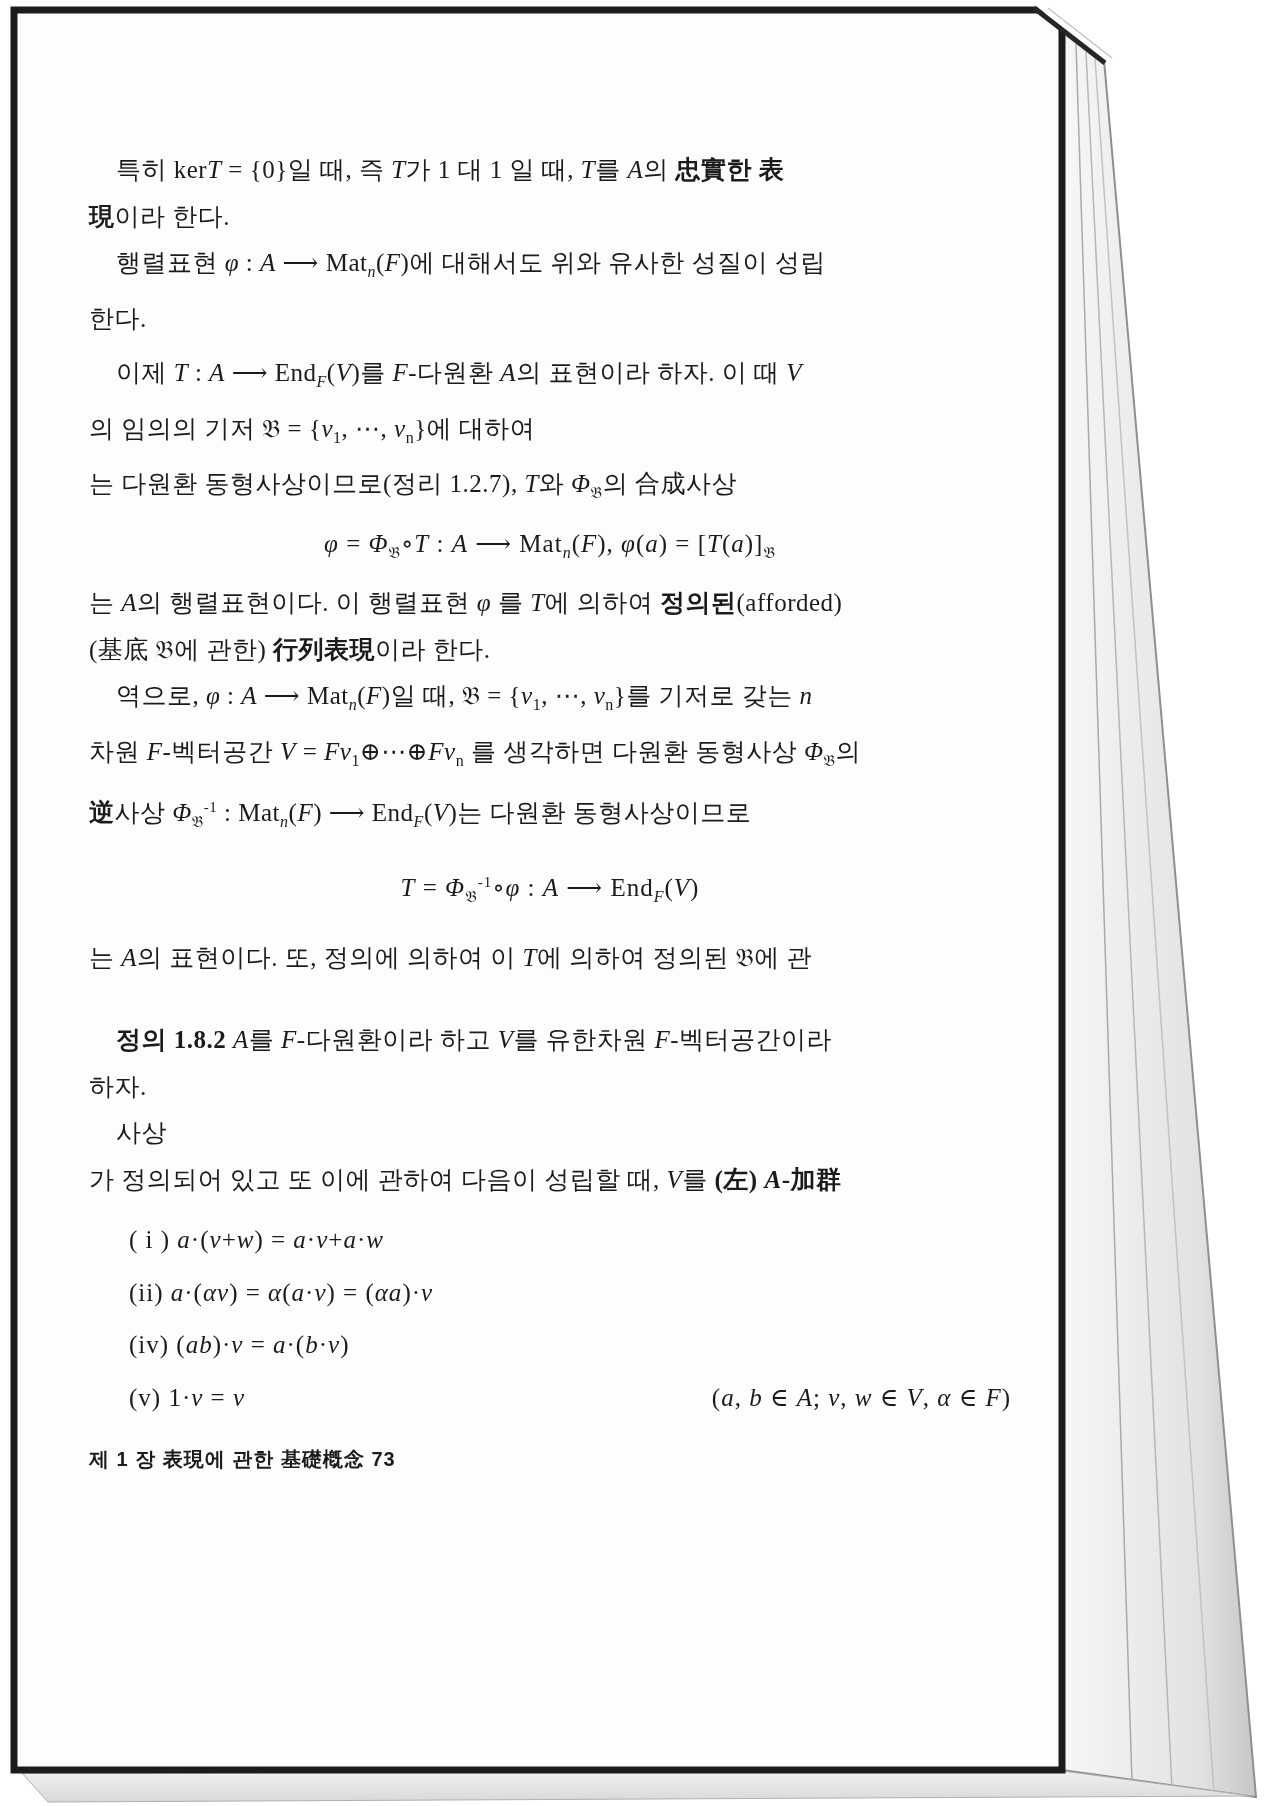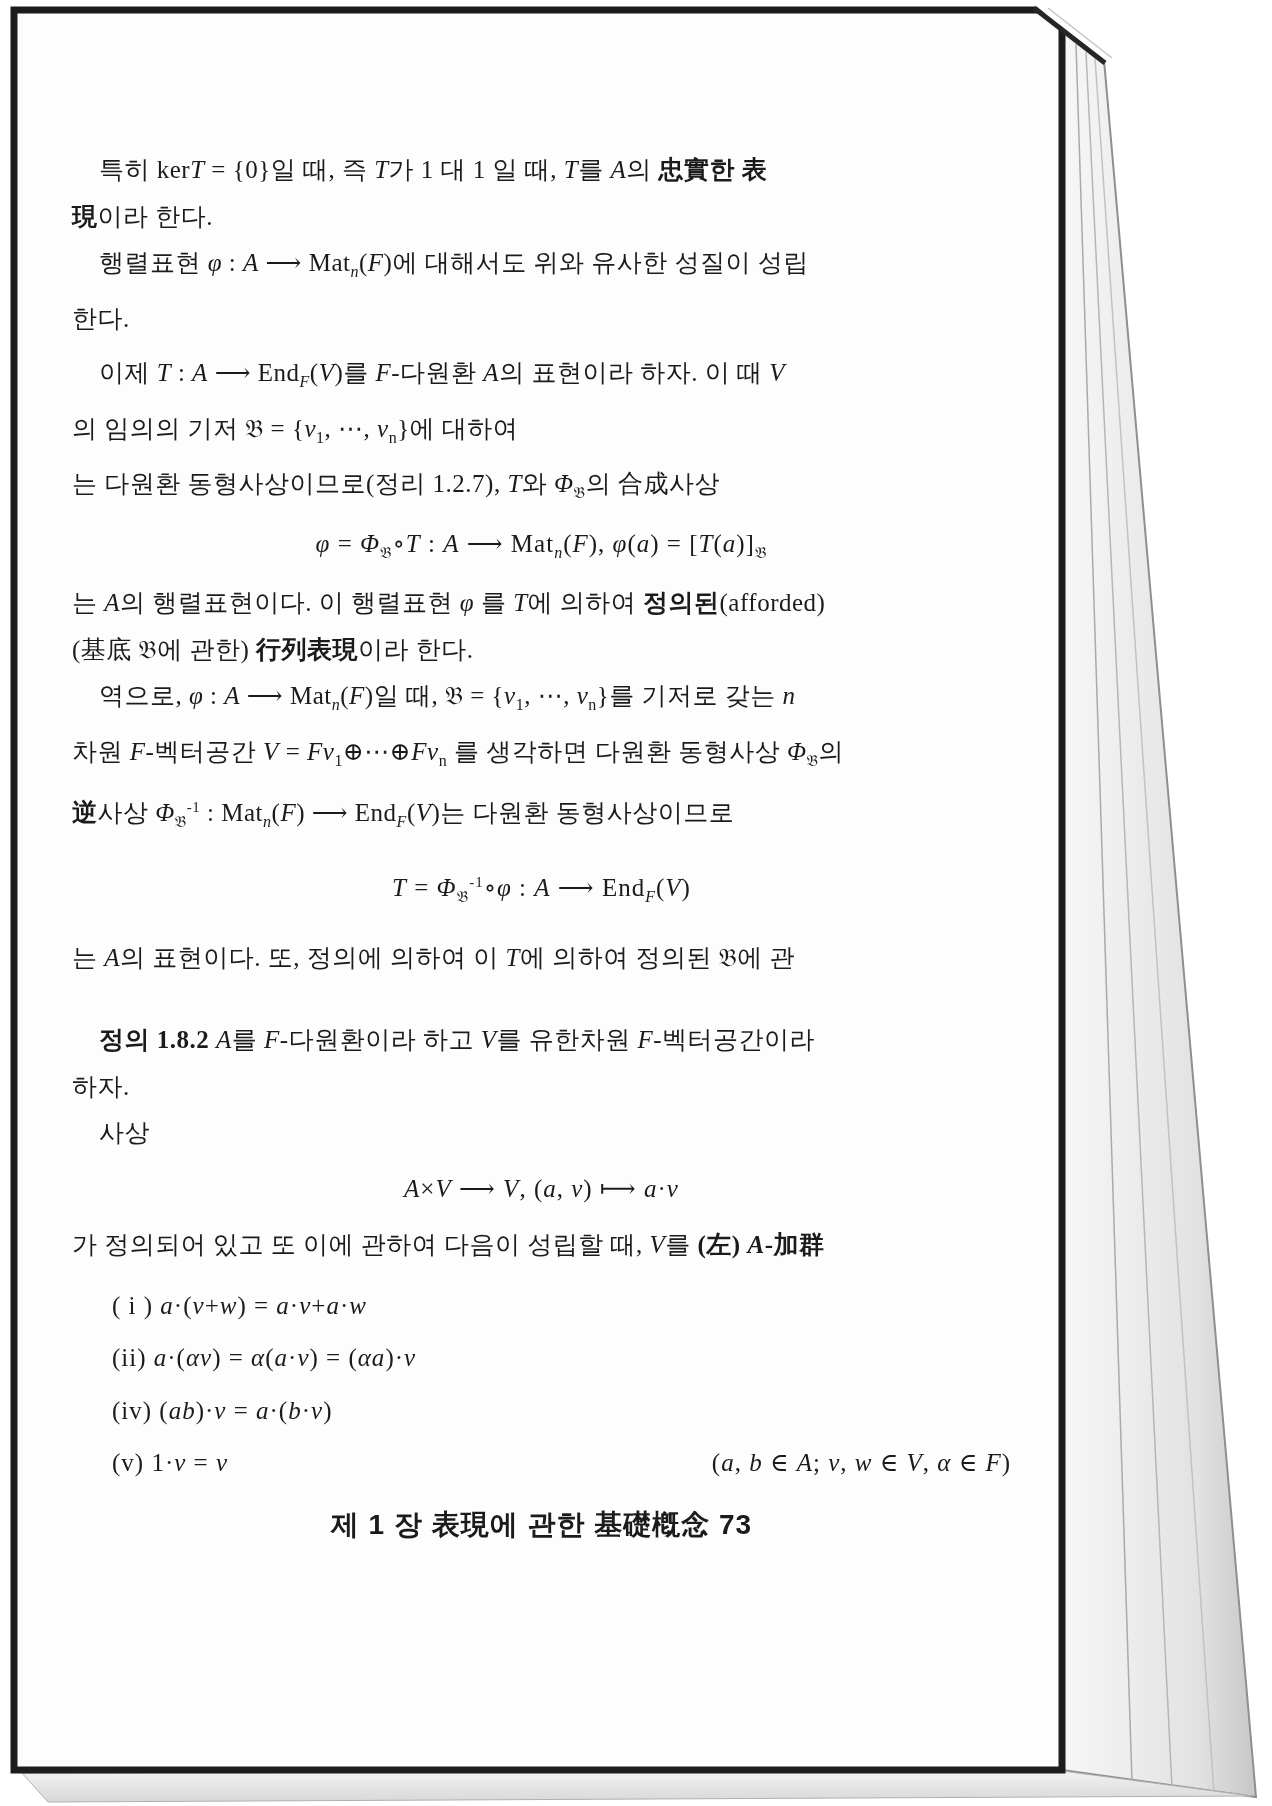--- a/index.html
+++ b/index.html
@@ -11,21 +11,21 @@
     position: relative;
     overflow: hidden;
   }
   .screen { position: absolute; inset: 0; width: 1272px; height: 1806px; background: #ffffff; }
   svg.book-edges { position: absolute; top: 0; left: 0; }
 
   .page-content {
     position: absolute;
     left: 17px; top: 13px;
     width: 1120px; height: 1754px;
-    padding: 134px 126px 0 55px;
+    padding: 134px 126px 0 72px;
     overflow: hidden;
   }
   .ln {
     font-size: 25px;
     line-height: 46.5px;
     white-space: nowrap;
     letter-spacing: 0.5px;
   }
   .ind { text-indent: 27px; }
   .mt-sm { margin-top: 8px; }
@@ -35,24 +35,24 @@
   .formula.f-med { margin: 9px 0 10px 0; }
   .list-block { margin-top: 14px; }
   .li { padding-left: 40px; margin-top: 6px; letter-spacing: 1px; }
   .li-row { display: flex; justify-content: space-between; align-items: baseline; gap: 40px; }
   .li-row .cond { letter-spacing: 1px; }
   sub { font-size: 16px; }
   sup { font-size: 15px; }
   b { font-weight: bold; }
   .page-footer {
     margin-top: 15px;
-    text-align: center;
+    text-align: left;
     font-family: "Liberation Sans", "DejaVu Sans", sans-serif;
     font-weight: bold;
-    font-size: 28px;
+    font-size: 20px;
     line-height: 46px;
     letter-spacing: 1px;
   }
 </style>
 </head>
 <body>
 
 <div class="screen">
 
   <svg class="book-edges" width="1272" height="1806" viewBox="0 0 1272 1806">
@@ -105,21 +105,20 @@
     <div class="ln"><b>逆</b>사상 <i>Φ</i><sub>𝔅</sub><sup>-1</sup> : Mat<sub><i>n</i></sub>(<i>F</i>) ⟶ End<sub><i>F</i></sub>(<i>V</i>)는 다원환 동형사상이므로</div>
 
     <div class="ln formula f-big"><i>T</i> = <i>Φ</i><sub>𝔅</sub><sup>-1</sup>∘<i>φ</i> : <i>A</i> ⟶ End<sub><i>F</i></sub>(<i>V</i>)</div>
 
     <div class="ln">는 <i>A</i>의 표현이다.  또,  정의에 의하여 이  <i>T</i>에 의하여 정의된 𝔅에 관</div>
 
     <div class="ln ind mt-lg"><b>정의 1.8.2</b>  <i>A</i>를 <i>F</i>-다원환이라 하고 <i>V</i>를 유한차원 <i>F</i>-벡터공간이라</div>
     <div class="ln">하자.</div>
     <div class="ln ind">사상</div>
 
-    <div class="ln formula f-med"><i>A</i>×<i>V</i> ⟶ <i>V</i>,  (<i>a</i>, <i>v</i>) ⟼ <i>a</i>·<i>v</i></div>
 
     <div class="ln">가 정의되어 있고 또 이에 관하여 다음이 성립할 때,  <i>V</i>를  <b>(左) <i>A</i>-加群</b></div>
 
     <div class="list-block">
       <div class="ln li">( i )  <i>a</i>·(<i>v</i>+<i>w</i>) = <i>a</i>·<i>v</i>+<i>a</i>·<i>w</i></div>
       <div class="ln li">(ii)  <i>a</i>·(<i>αv</i>) = <i>α</i>(<i>a</i>·<i>v</i>) = (<i>αa</i>)·<i>v</i></div>
       <div class="ln li">(iv)  (<i>ab</i>)·<i>v</i> = <i>a</i>·(<i>b</i>·<i>v</i>)</div>
       <div class="ln li li-row">
         <span>(v)  1·<i>v</i> = <i>v</i></span>
         <span class="cond">(<i>a</i>, <i>b</i> ∈ <i>A</i>;  <i>v</i>, <i>w</i> ∈ <i>V</i>,  <i>α</i> ∈ <i>F</i>)</span>

